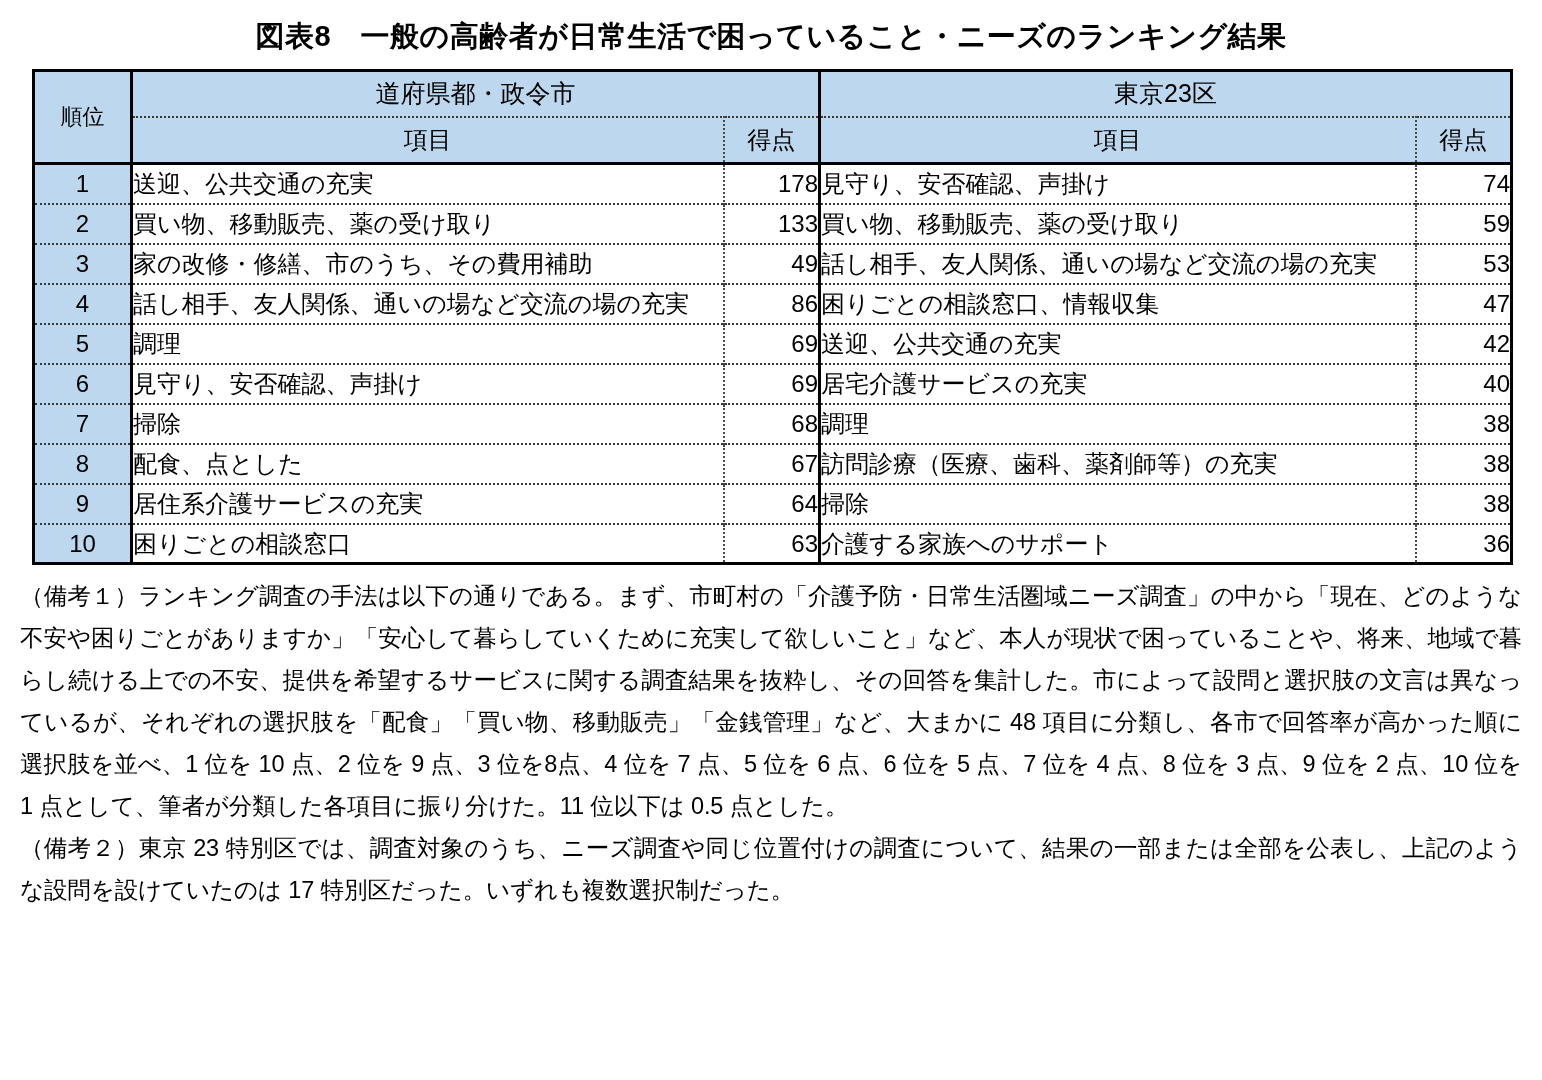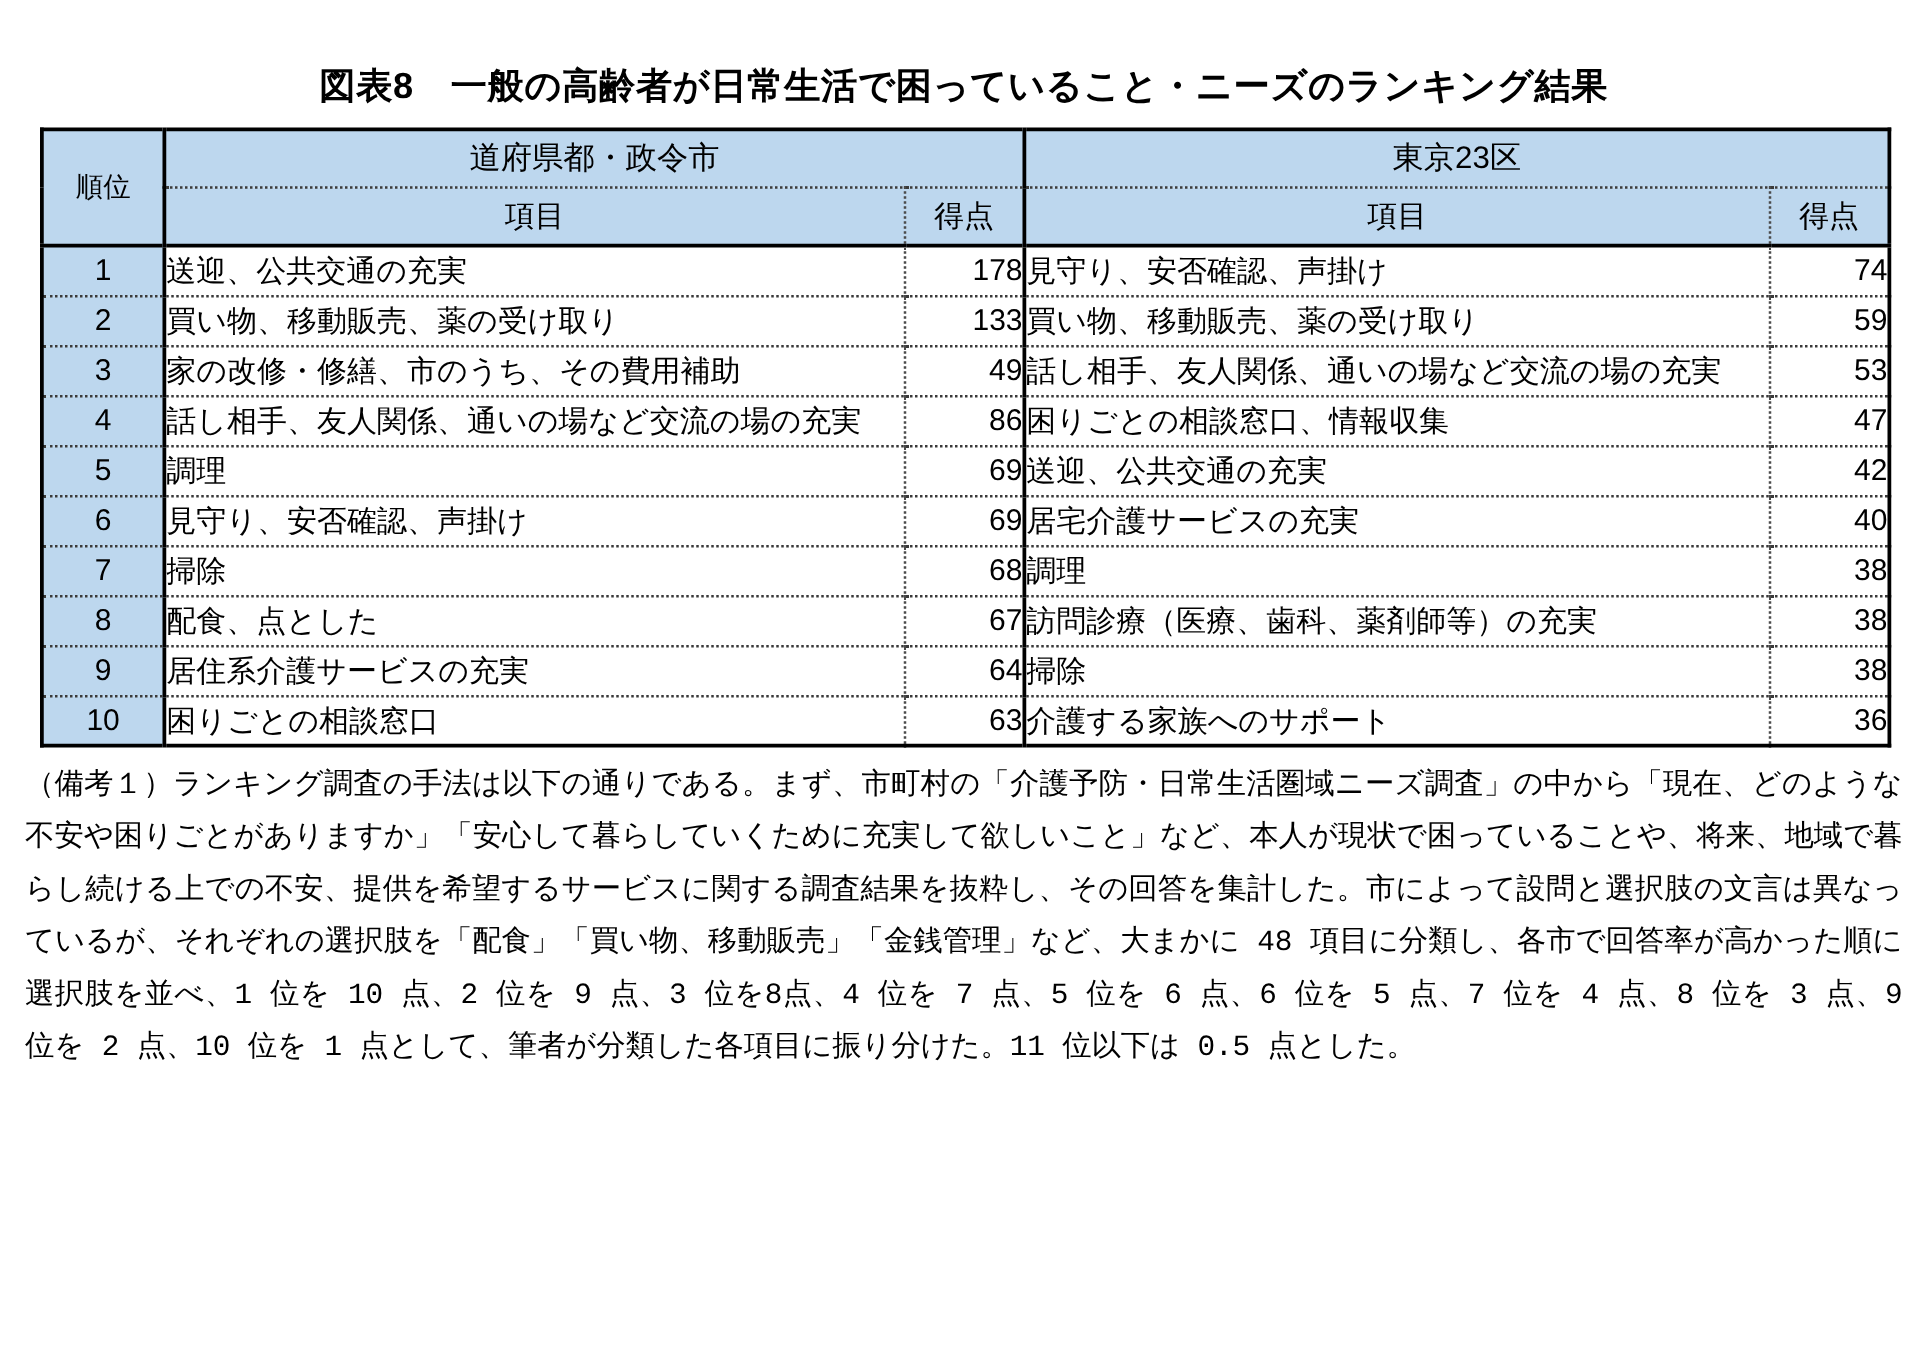--- a/index.html
+++ b/index.html
@@ -12,21 +12,20 @@
     height: 1080px;
     font-family: "Liberation Sans", "DejaVu Sans", sans-serif;
     color: #000000;
     overflow: hidden;
   }
   .page {
     position: relative;
     width: 1542px;
     height: 936px;
     box-sizing: border-box;
-    margin-top: 33px;
   }
 
   
   .fig-title {
     text-align: center;
     font-size: 29px;
     font-weight: bold;
     letter-spacing: 0.5px;
     padding-top: 20px;
     padding-bottom: 16px;
@@ -114,21 +113,20 @@
     background: #ffffff;
     text-align: right;
     font-size: 24px;
     padding-right: 5px;
   }
 
   
   .notes {
     padding: 10px 20px 0 20px;
     box-sizing: border-box;
-    font-family: Liberation Mono, monospace;
   }
   .note-p {
     font-size: 23.5px;
     line-height: 42px;
     text-align: justify;
     text-justify: inter-ideograph;
     margin: 0;
     letter-spacing: -0.1px;
   }
 </style>
@@ -231,15 +229,16 @@
             <td class="pt-cell vline-solid hrule-dotted-top">63</td>
             <td class="item-cell vline-dotted hrule-dotted-top">介護する家族へのサポート</td>
             <td class="pt-cell hrule-dotted-top">36</td>
           </tr>
         </tbody>
     </table>
   </div>
 
   <div class="notes">
     <p class="note-p">（備考１）ランキング調査の手法は以下の通りである。まず、市町村の「介護予防・日常生活圏域ニーズ調査」の中から「現在、どのような不安や困りごとがありますか」「安心して暮らしていくために充実して欲しいこと」など、本人が現状で困っていることや、将来、地域で暮らし続ける上での不安、提供を希望するサービスに関する調査結果を抜粋し、その回答を集計した。市によって設問と選択肢の文言は異なっているが、それぞれの選択肢を「配食」「買い物、移動販売」「金銭管理」など、大まかに 48 項目に分類し、各市で回答率が高かった順に選択肢を並べ、1 位を 10 点、2 位を 9 点、3 位を8点、4 位を 7 点、5 位を 6 点、6 位を 5 点、7 位を 4 点、8 位を 3 点、9 位を 2 点、10 位を 1 点として、筆者が分類した各項目に振り分けた。11 位以下は 0.5 点とした。</p>
+    <p class="note-p">（備考２）東京 23 特別区では、調査対象のうち、ニーズ調査や同じ位置付けの調査について、結果の一部または全部を公表し、上記のような設問を設けていたのは 17 特別区だった。いずれも複数選択制だった。</p>
   </div>
 
 </div>
 
 </body></html>

